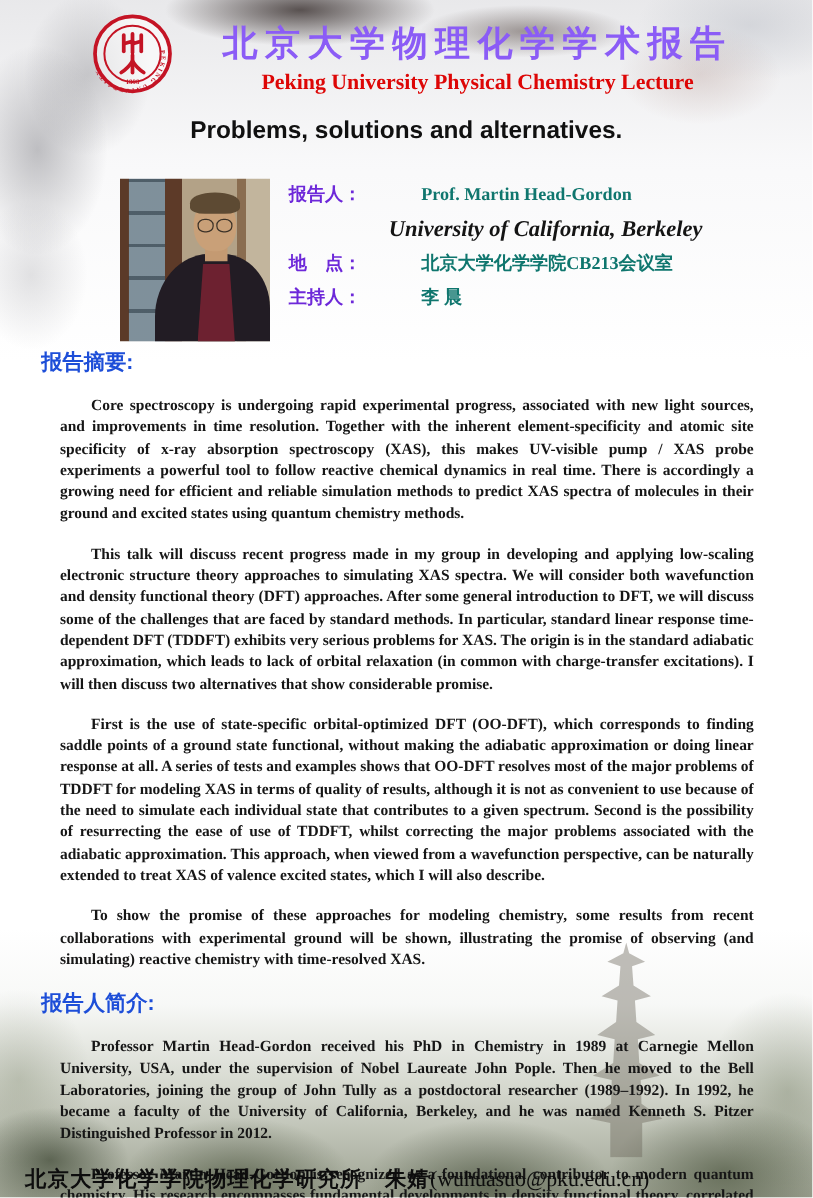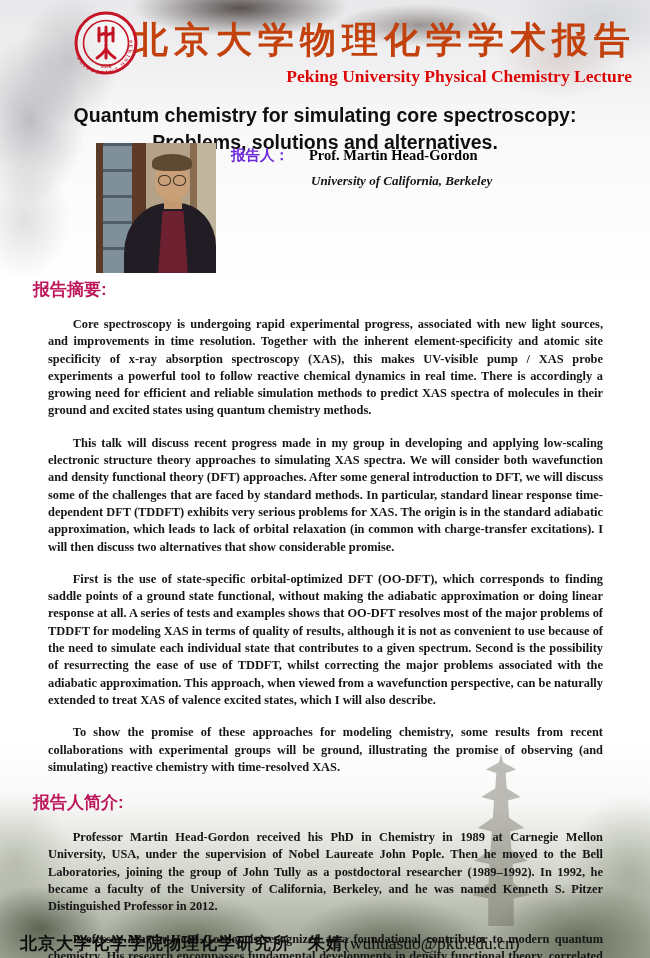--- a/index.html
+++ b/index.html
@@ -45,25 +45,25 @@
   .content { position:relative; z-index:1; }
 
   
   .header { position:relative; height:278px; }
   .logo {
     position:absolute; left:74px; top:10px; width:64px; height:66px;
   }
   .titles { margin-left:132px; width:500px; padding-top:16px; text-align:center; }
   .title-zh {
     font-family:Liberation Mono, monospace; font-weight:700;
-    font-size:36px; letter-spacing:6px; color:#c2410c; white-space:nowrap;
+    font-size:28px; letter-spacing:6px; color:#8b5cf6; white-space:nowrap;
   }
   .title-en {
     font-family:"Liberation Serif", serif; font-weight:700;
-    font-size:17.5px; color:#dd0606; margin-top:1px;text-align:right;
+    font-size:17.5px; color:#dd0606; margin-top:1px;
   }
   .lecture-title {
     margin-top:15px; text-align:center; width:100%;
     font-family:"Liberation Sans", sans-serif; font-weight:700;
     font-size:19.5px; line-height:1.4; color:#101010;
   }
   .lecture-title .lt2 { display:block; }
 
   
   .photo {
@@ -105,27 +105,27 @@
     content:""; position:absolute; top:0; width:11px; height:9px;
     border:1.5px solid #3c3228; border-radius:45%;
   }
   .photo .glasses::before { left:0; }
   .photo .glasses::after { right:0; }
 
   
   .info { position:absolute; left:231px; top:146px; width:400px; }
   .info-row { margin-bottom:7.5px; font-size:14.5px; font-weight:700; white-space:nowrap; }
   .info-label { display:inline-block; min-width:78px; color:#6d28d9; }
-  .info-value { color:#000000; }
-  .affiliation { margin:0 0 7.5px 80px; font-size:13px; font-weight:700; font-style:italic; }
+  .info-value { color:#0f766e;margin-left:28px; }
+  .affiliation { margin:0 0 7.5px 80px; font-size:18px; font-weight:700; font-style:italic; }
 
   
   .section-heading {
     font-family:"Liberation Sans", sans-serif; font-weight:700;
-    font-size:17px; color:#be185d; margin:0 0 4px 33px;
+    font-size:17px; color:#1d4ed8; margin:0 0 4px 33px;
   }
   .text-block {
     margin:0 32px 0 33px; text-align:justify;
     font-size:12.4px; font-weight:700; line-height:17.3px; color:#161616;
   }
   .text-block p { text-indent:2em; margin:15px; }
   .bio-heading { margin-top:7px; }
 
   
   .footer {
@@ -174,48 +174,53 @@
         </g>
       </svg>
     </div>
 
     <div class="titles">
       <div class="title-zh">北京大学物理化学学术报告</div>
       <div class="title-en">Peking University Physical Chemistry Lecture</div>
     </div>
 
     <div class="lecture-title">
-      <span class="lt1">Quantum chemistry for simulating core spectroscopy:</span>
       <span class="lt2">Problems, solutions and alternatives.</span>
     </div>
 
     <div class="photo">
       <div class="panes"></div>
       <div class="jacket"></div>
       <div class="shirt"></div>
       <div class="neck"></div>
       <div class="head"></div>
       <div class="hair"></div>
       <div class="glasses"></div>
     </div>
 
     <div class="info">
       <div class="info-row">
         <span class="info-label">报告人：</span><span class="info-value">Prof. Martin Head-Gordon</span>
       </div>
       <div class="affiliation">University of California, Berkeley</div>
+      <div class="info-row">
+        <span class="info-label">地　点：</span><span class="info-value">北京大学化学学院CB213会议室</span>
+      </div>
+      <div class="info-row">
+        <span class="info-label">主持人：</span><span class="info-value">李 晨</span>
+      </div>
     </div>
   </div>
 
   <div class="section-heading">报告摘要:</div>
   <div class="text-block">
     <p>Core spectroscopy is undergoing rapid experimental progress, associated with new light sources, and improvements in time resolution. Together with the inherent element-specificity and atomic site specificity of x-ray absorption spectroscopy (XAS), this makes UV-visible pump / XAS probe experiments a powerful tool to follow reactive chemical dynamics in real time. There is accordingly a growing need for efficient and reliable simulation methods to predict XAS spectra of molecules in their ground and excited states using quantum chemistry methods.</p>
     <p>This talk will discuss recent progress made in my group in developing and applying low-scaling electronic structure theory approaches to simulating XAS spectra. We will consider both wavefunction and density functional theory (DFT) approaches. After some general introduction to DFT, we will discuss some of the challenges that are faced by standard methods. In particular, standard linear response time-dependent DFT (TDDFT) exhibits very serious problems for XAS. The origin is in the standard adiabatic approximation, which leads to lack of orbital relaxation (in common with charge-transfer excitations).  I will then discuss two alternatives that show considerable promise.</p>
     <p>First is the use of state-specific orbital-optimized DFT (OO-DFT), which corresponds to finding saddle points of a ground state functional, without making the adiabatic approximation or doing linear response at all. A series of tests and examples shows that OO-DFT resolves most of the major problems of TDDFT for modeling XAS in terms of quality of results, although it is not as convenient to use because of the need to simulate each individual state that contributes to a given spectrum. Second is the possibility of resurrecting the ease of use of TDDFT, whilst correcting the major problems associated with the adiabatic approximation. This approach, when viewed from a wavefunction perspective, can be naturally extended to treat XAS of valence excited states, which I will also describe.</p>
-    <p>To show the promise of these approaches for modeling chemistry, some results from recent collaborations with experimental groups will be ground, illustrating the promise of observing (and simulating) reactive chemistry with time-resolved XAS.</p>
+    <p>To show the promise of these approaches for modeling chemistry, some results from recent collaborations with experimental ground will be shown, illustrating the promise of observing (and simulating) reactive chemistry with time-resolved XAS.</p>
   </div>
 
   <div class="section-heading bio-heading">报告人简介:</div>
   <div class="text-block">
     <p>Professor Martin Head-Gordon received his PhD in Chemistry in 1989 at Carnegie Mellon University, USA, under the supervision of Nobel Laureate John Pople. Then he moved to the Bell Laboratories, joining the group of John Tully as a postdoctoral researcher (1989–1992). In 1992, he became a faculty of the University of California, Berkeley, and he was named Kenneth S. Pitzer Distinguished Professor in 2012.</p>
     <p>Professor Martin Head-Gordon is recognized as a foundational contributor to modern quantum chemistry. His research encompasses fundamental developments in density functional theory, correlated wavefunction approaches, state-specific excited-state methodologies, computational studies of homogeneous/heterogeneous catalysis, and energy decomposition analysis (EDA). He is also a co-founder of the Q-Chem software suite, a leading platform for advanced electronic structure methods. His scientific leadership has been distinguished by many honors, including Recipient of the Medal of the International Academy of Quantum Molecular Sciences (1998), Member of the International Academy of Quantum Molecular Science (2006), Fellow of the American Academy of Arts and Sciences (2011), Fellow of the American Chemical Society (2012), and Member of the U.S. National Academy of Sciences (2015).</p>
   </div>
 
 </div>
 

